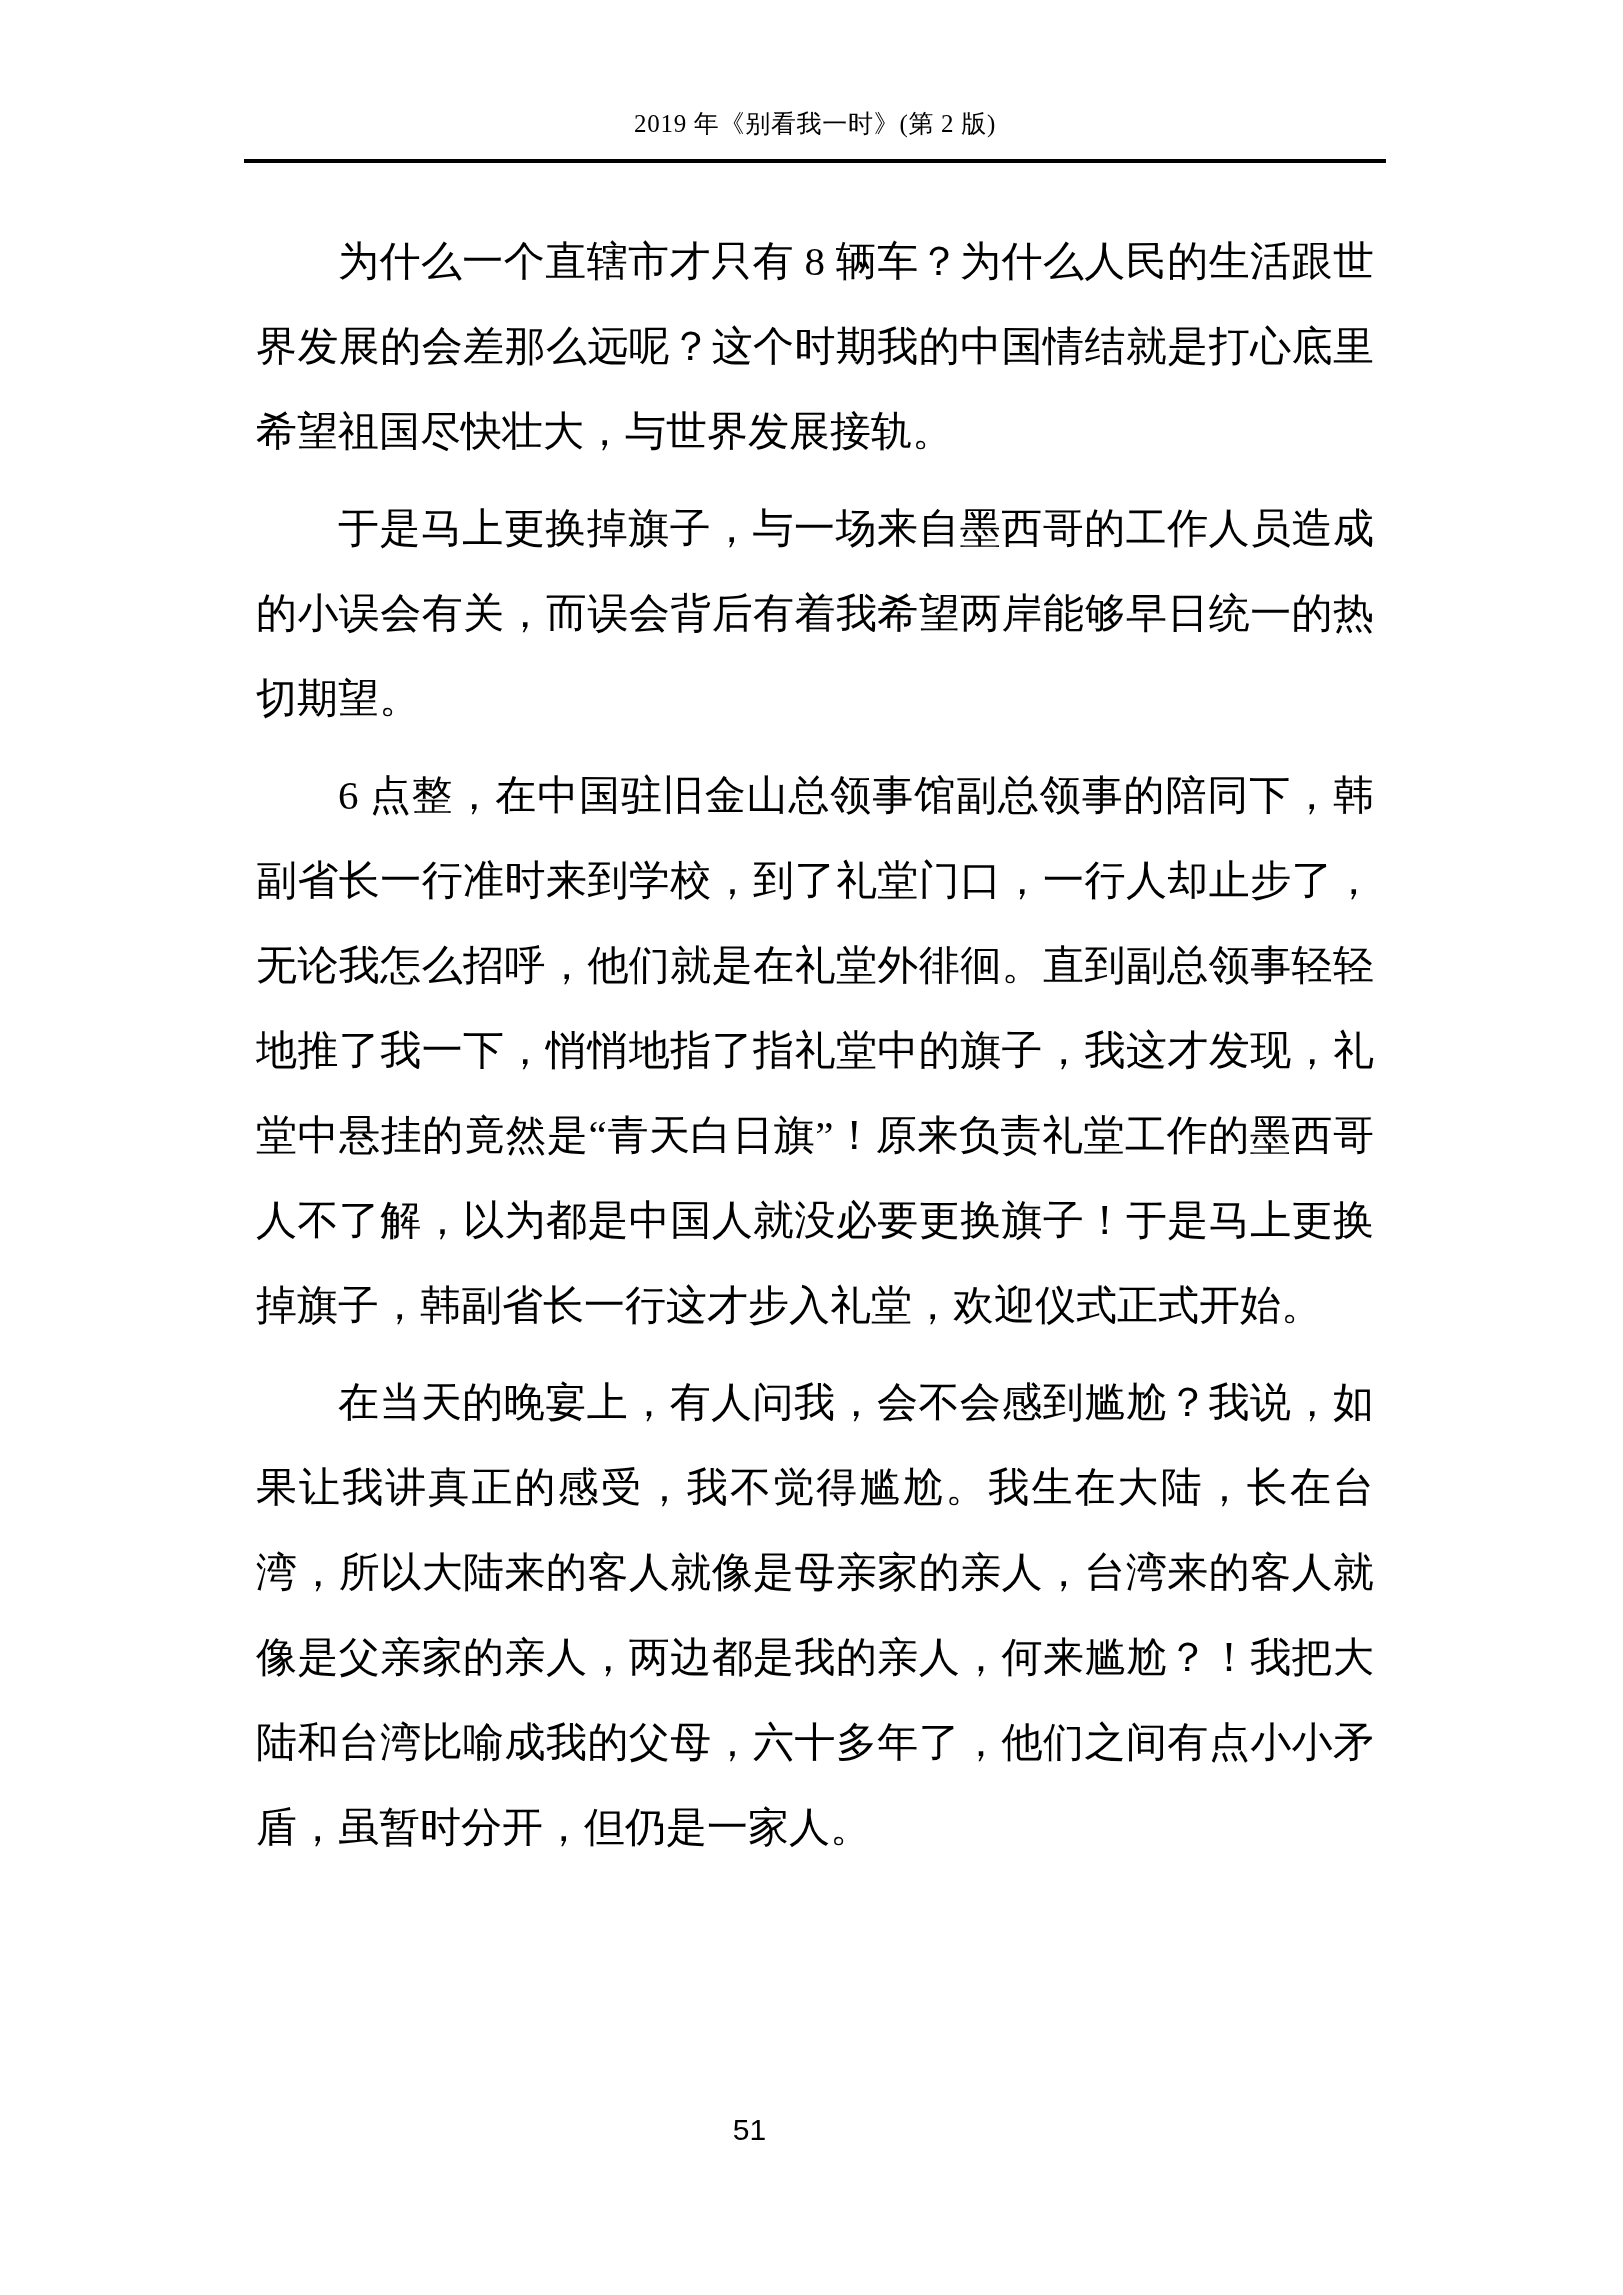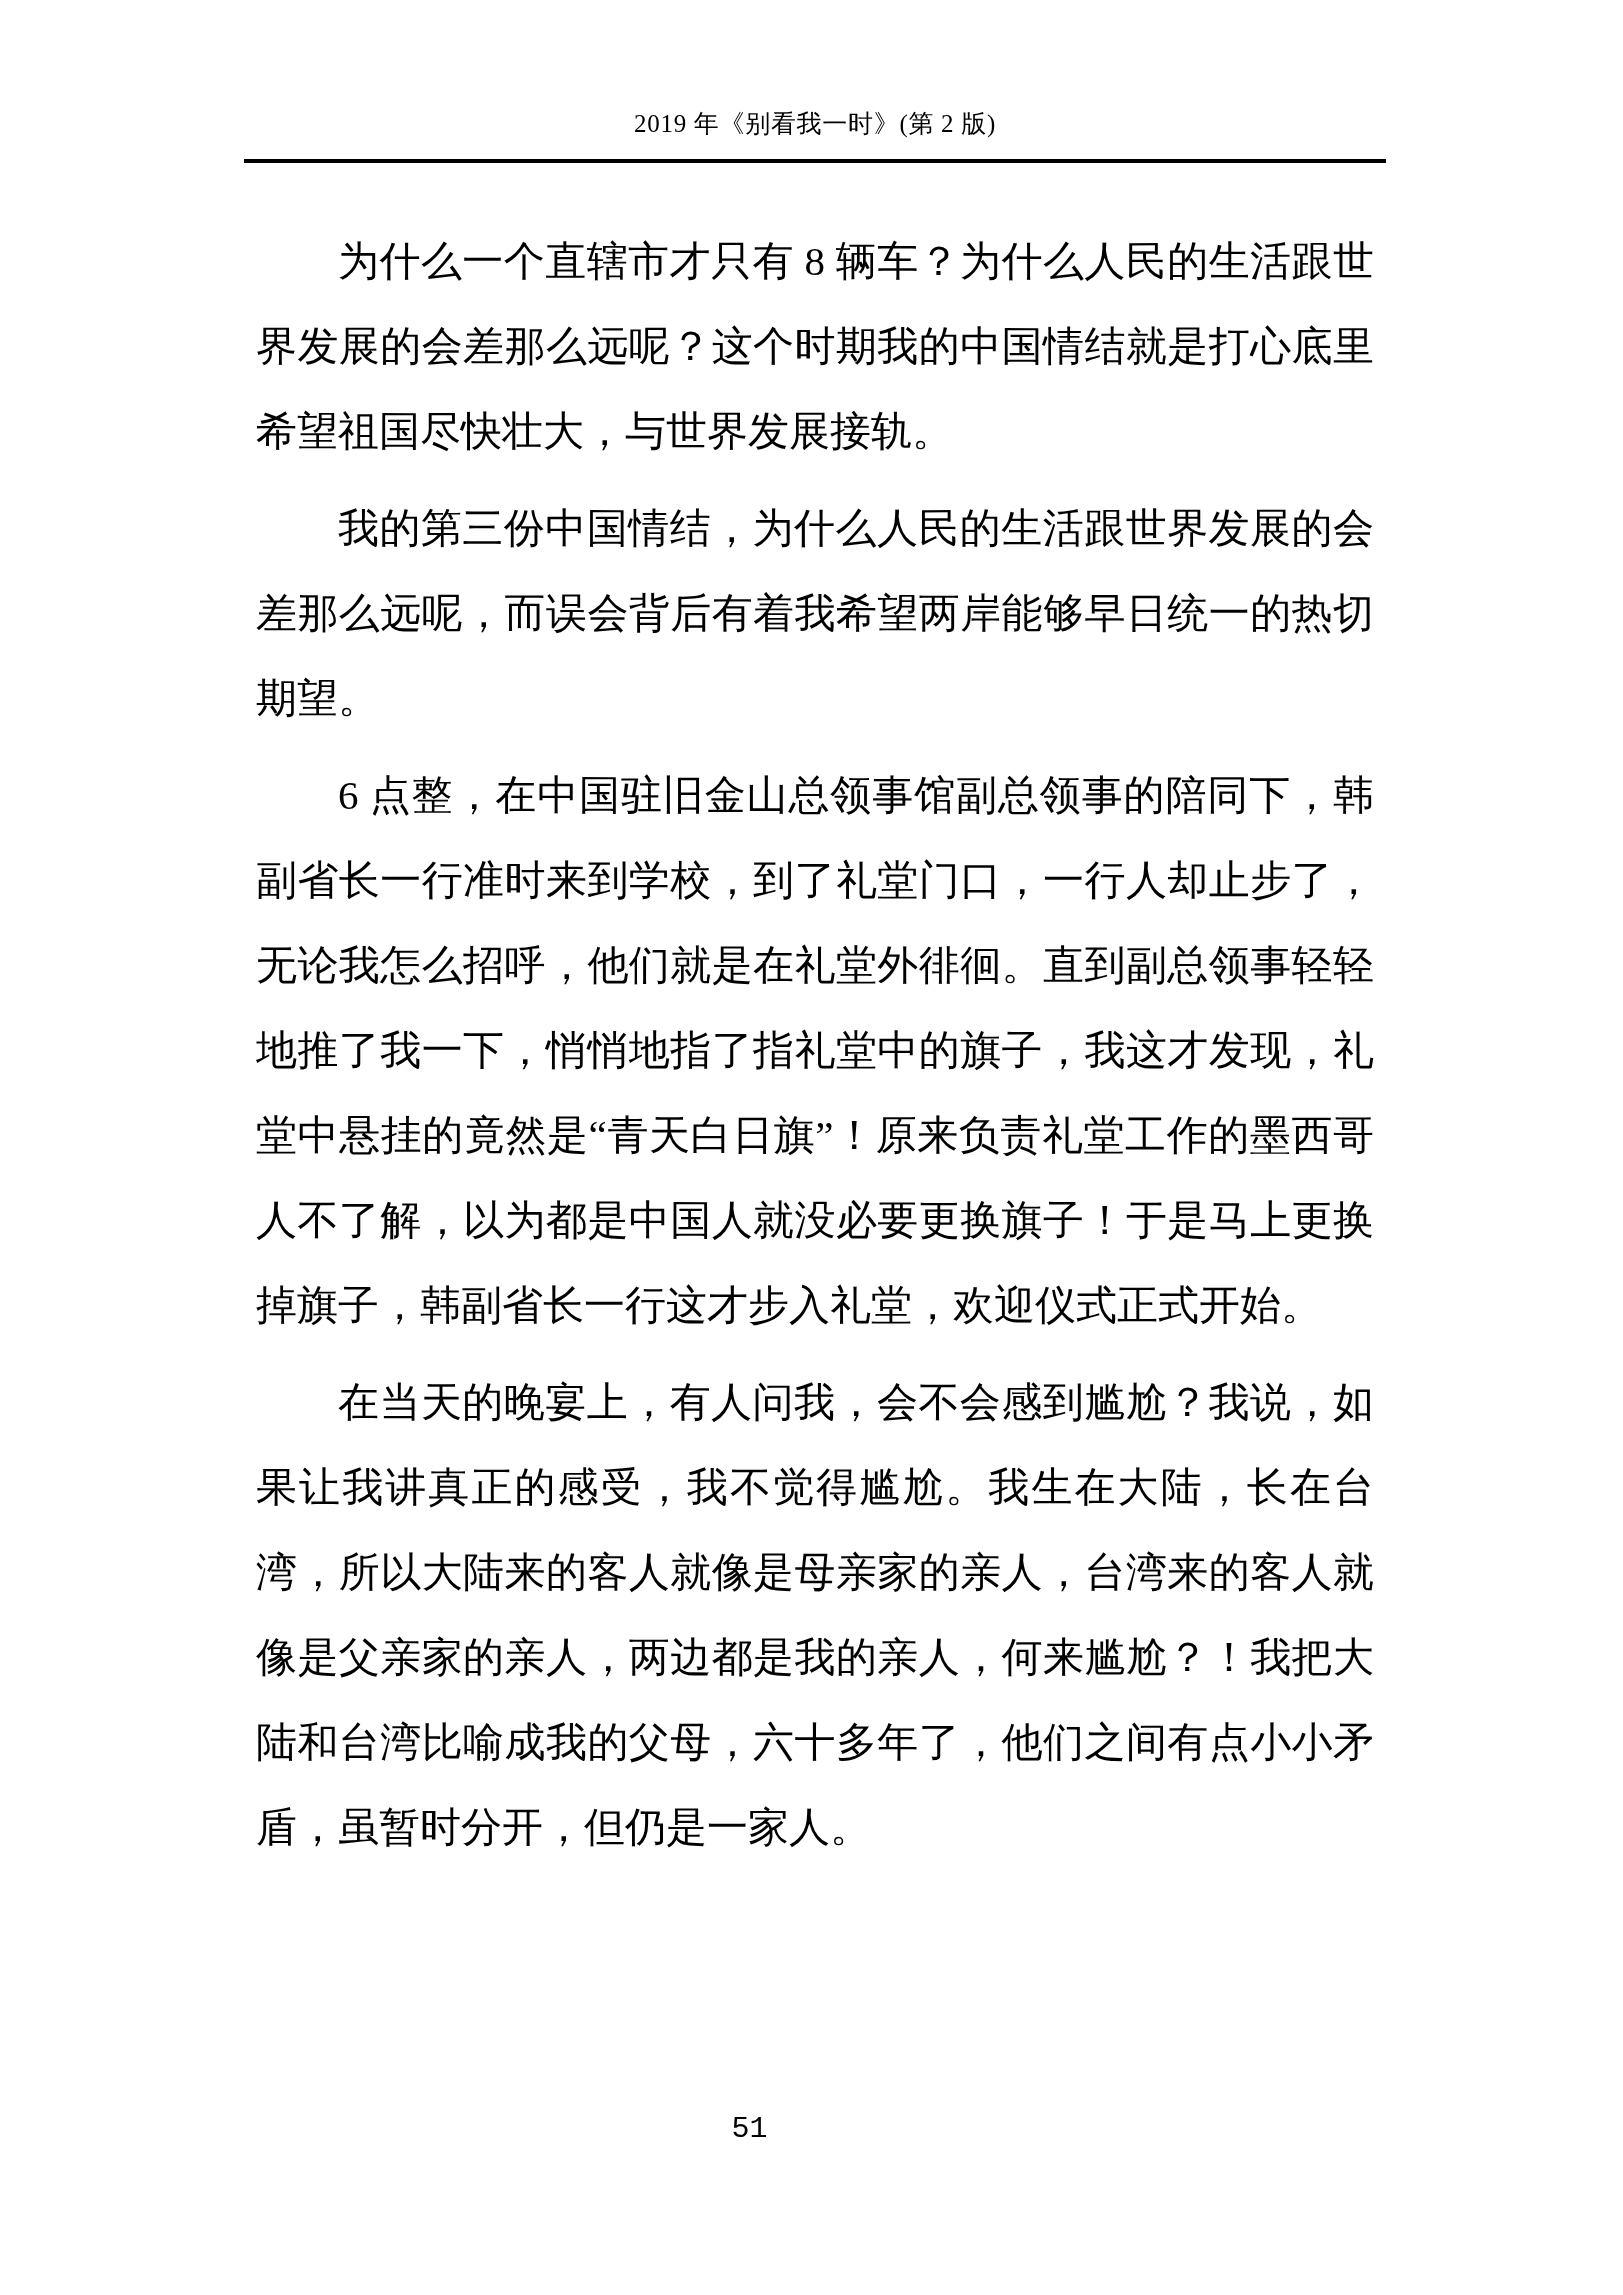--- a/index.html
+++ b/index.html
@@ -50,35 +50,35 @@
     text-indent: 2em;
   }
   .page-number {
     position: absolute;
     left: 0;
     top: 2112px;
     width: 100%;
     text-align: center;
     font-size: 30px;
     line-height: 35px;
-    font-family: Liberation Mono, monospace;
+    font-family: Liberation Sans, sans-serif;
   }
 </style>
 </head>
 <body>
 
 <div class="page">
 
   <div class="header">2019 年《别看我一时》(第 2 版)</div>
 
   <div class="header-rule"></div>
 
   <div class="body-text">
     <p>为什么一个直辖市才只有 8 辆车？为什么人民的生活跟世界发展的会差那么远呢？这个时期我的中国情结就是打心底里希望祖国尽快壮大，与世界发展接轨。</p>
-    <p>我的第三份中国情结，为什么人民的生活跟世界发展的会差那么远呢，而误会背后有着我希望两岸能够早日统一的热切期望。</p>
+    <p>于是马上更换掉旗子，与一场来自墨西哥的工作人员造成的小误会有关，而误会背后有着我希望两岸能够早日统一的热切期望。</p>
     <p>6 点整，在中国驻旧金山总领事馆副总领事的陪同下，韩副省长一行准时来到学校，到了礼堂门口，一行人却止步了，无论我怎么招呼，他们就是在礼堂外徘徊。直到副总领事轻轻地推了我一下，悄悄地指了指礼堂中的旗子，我这才发现，礼堂中悬挂的竟然是“青天白日旗”！原来负责礼堂工作的墨西哥人不了解，以为都是中国人就没必要更换旗子！于是马上更换掉旗子，韩副省长一行这才步入礼堂，欢迎仪式正式开始。</p>
     <p>在当天的晚宴上，有人问我，会不会感到尴尬？我说，如果让我讲真正的感受，我不觉得尴尬。我生在大陆，长在台湾，所以大陆来的客人就像是母亲家的亲人，台湾来的客人就像是父亲家的亲人，两边都是我的亲人，何来尴尬？！我把大陆和台湾比喻成我的父母，六十多年了，他们之间有点小小矛盾，虽暂时分开，但仍是一家人。</p>
   </div>
 
   <div class="page-number">51</div>
 
 </div>
 
 
 </body></html>

